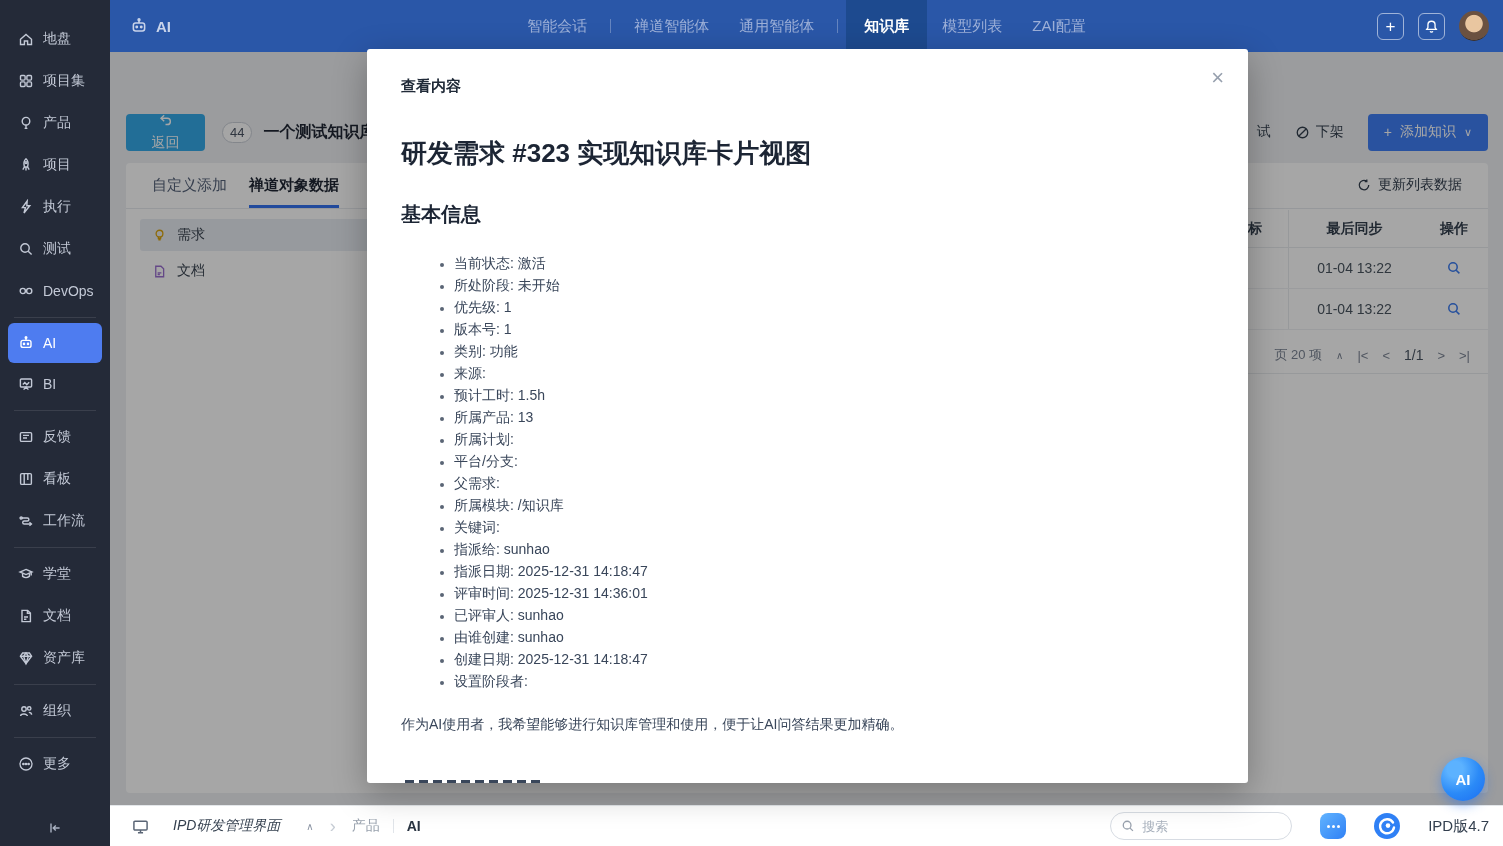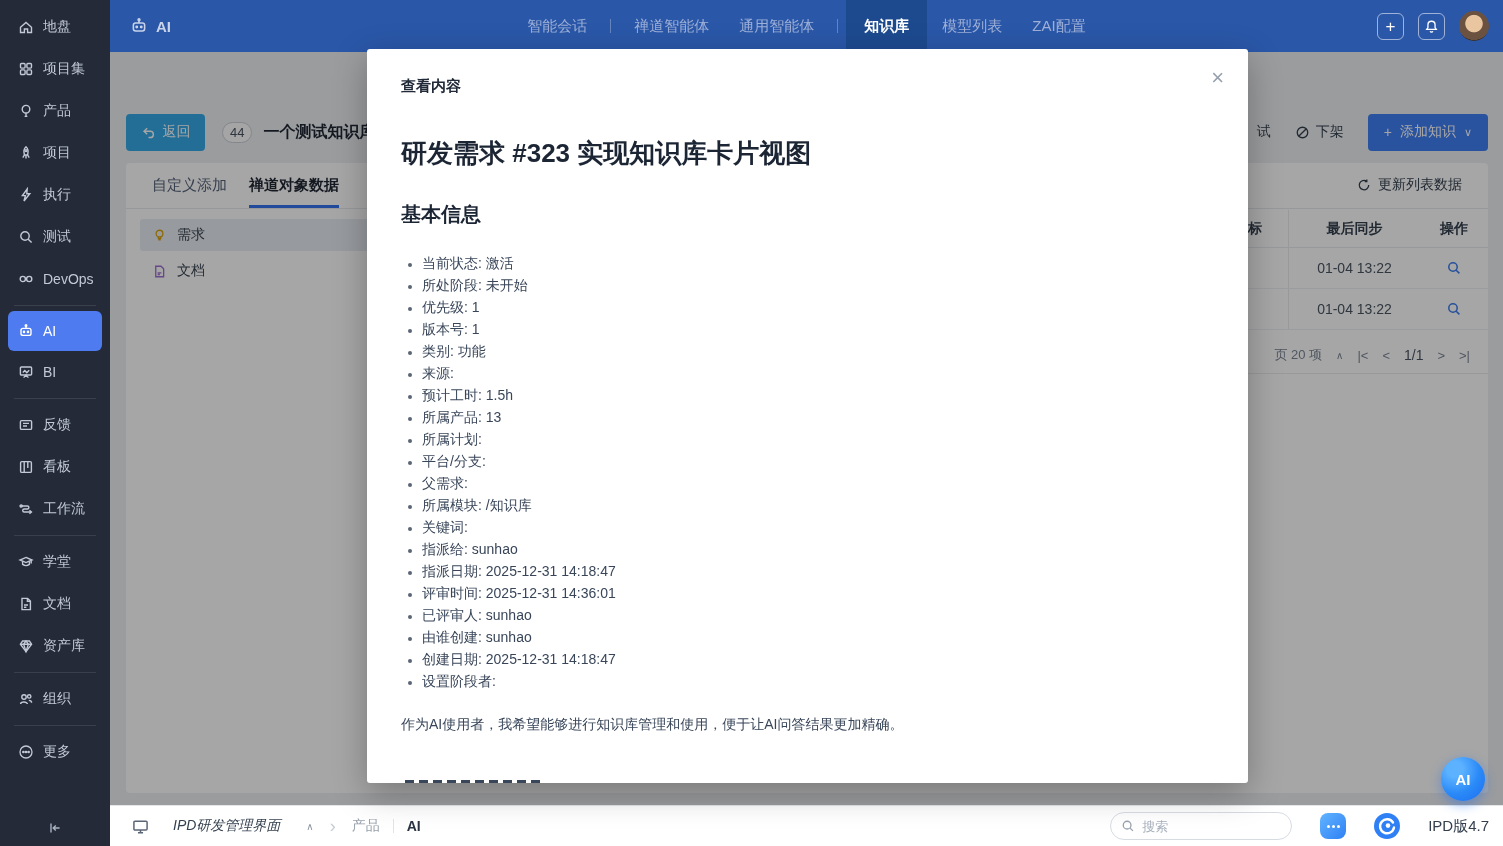--- a/index.html
+++ b/index.html
@@ -1,42 +1,42 @@
 <!DOCTYPE html>
 <html><head>
 <meta charset="utf-8">
 <style>
   * { margin:0; padding:0; box-sizing:border-box; }
   html,body { width:1503px; height:846px; overflow:hidden; }
   body { font-family:"Liberation Sans","DejaVu Sans",sans-serif; }
   .app { position:relative; width:1503px; height:846px; background:#eef0f3; overflow:hidden; }
 
   
-  .sidebar { position:absolute; left:0; top:0; width:110px; height:846px; background:#242a38; z-index:30; display:flex; flex-direction:column; padding-top:6px;text-align:center; }
+  .sidebar { position:absolute; left:0; top:0; width:110px; height:846px; background:#242a38; z-index:30; display:flex; flex-direction:column; padding-top:18px;text-align:center; }
   .s-item { height:42px; display:flex; align-items:center; gap:9px; padding-left:18px; color:#c3c9d6; font-size:14px; cursor:pointer; }
   .s-item svg { flex:0 0 auto; }
   .s-item.active { background:#4e7cf0; color:#fff; border-radius:6px; margin:0 8px; padding-left:10px; height:40px; }
   .s-div { height:1px; background:rgba(255,255,255,.10); margin:5px 14px; }
   .s-collapse { position:absolute; bottom:10px; left:0; width:110px; display:flex; justify-content:center; color:#aab2c2; cursor:pointer; }
 
   
   .header { position:absolute; left:110px; top:0; right:0; height:52px; background:#2a57a8; z-index:10; display:flex; align-items:center; justify-content:center; }
   .brand { position:absolute; left:20px; top:0; height:52px; display:flex; align-items:center; gap:8px; color:#c9d4ea; font-size:15px; font-weight:600; }
   .nav { display:flex; align-items:center; height:52px; }
   .nav-item { padding:0 15px; height:52px; display:flex; align-items:center; color:#9db0d8; font-size:15px; cursor:pointer; }
   .nav-item.active { background:#1d4a8f; color:#fff; font-weight:700; padding:0 18px; }
   .nav-sep { width:1px; height:14px; background:rgba(255,255,255,.28); margin:0 8px; }
   .h-actions { position:absolute; right:14px; top:0; height:52px; display:flex; align-items:center; gap:14px; }
   .h-btn { width:27px; height:27px; border:1px solid rgba(255,255,255,.55); border-radius:6px; color:#fff; display:flex; align-items:center; justify-content:center; font-size:17px; line-height:1; cursor:pointer; }
   .avatar { width:30px; height:30px; border-radius:50%; background:radial-gradient(circle at 50% 42%, #e9c6a0 0 36%, #6b5140 40% 70%, #3c3029 72% 100%); cursor:pointer; }
 
   
   .content { position:absolute; left:110px; top:52px; right:0; bottom:41px; background:#eef0f3; z-index:1; }
   .toolbar { position:absolute; left:16px; right:15px; top:61px; height:38px; display:flex; align-items:center; }
-  .back-btn { width:79px; height:37px; background:#35a9e8; border:none; border-radius:4px; color:#fff; font-size:14px; display:flex; align-items:center; justify-content:center; gap:7px; cursor:pointer; }
+  .back-btn { width:79px; height:37px; background:#35a9e8; border:none; border-radius:4px; color:#fff; font-size:14px; display:flex; align-items:center; justify-content:center; gap:7px; cursor:pointer;flex-direction:column; }
   .badge { margin-left:17px; min-width:27px; height:21px; padding:0 7px; border:1px solid #c9ced6; background:#fdfdfe; border-radius:11px; font-size:13px; color:#4a5463; display:flex; align-items:center; justify-content:center; }
   .doc-title { margin-left:11px; font-size:16px; font-weight:600; color:#1f2633; white-space:nowrap; }
   .tb-right { margin-left:auto; display:flex; align-items:center; gap:24px; }
   .tb-text { font-size:14px; color:#333f4e; display:flex; align-items:center; gap:6px; cursor:pointer; }
   .add-btn { height:37px; padding:0 16px; background:#3f7ef5; border:none; border-radius:4px; color:#fff; font-size:14px; display:flex; align-items:center; gap:8px; cursor:pointer; }
 
   .card { position:absolute; left:16px; right:15px; top:111px; bottom:12px; background:#fff; border-radius:4px; overflow:hidden; }
   .tabs { height:46px; border-bottom:1px solid #e7eaee; display:flex; align-items:flex-end; padding-left:26px; gap:22px; position:relative; }
   .tab { font-size:15px; color:#56637a; padding-bottom:13px; position:relative; cursor:pointer; }
   .tab.active { color:#1f2633; font-weight:700;text-align:right; }
@@ -75,21 +75,21 @@
   .bubble i { width:3px; height:3px; border-radius:50%; background:#fff; }
   .version { font-size:15px; color:#333f4e; }
 
   
   .modal { position:absolute; left:367px; top:49px; width:881px; height:734px; background:#fff; z-index:40; border-radius:3px; box-shadow:0 10px 34px rgba(0,0,0,.28); padding:0 34px; overflow:hidden; }
   .m-head { padding-top:28px; font-size:15px; font-weight:700; color:#202a38; }
   .m-close { position:absolute; right:24px; top:18px; font-size:22px; color:#97a0ae; cursor:pointer; line-height:1; background:none; border:none; font-family:inherit; }
   .m-title { margin-top:40px; font-size:26px; font-weight:700; color:#1c2534; }
   .m-sec { margin-top:30px; font-size:20px; font-weight:700; color:#1c2534; }
   .m-list { margin-top:24px; padding-left:21px; }
-  .m-list li { font-size:14px; color:#39465a; height:22px; line-height:22px; }
+  .m-list li { font-size:14px; color:#39465a; height:22px; line-height:22px;margin-left:32px; }
   .m-list li::marker { color:#5a6575; font-size:12px; }
   .m-sec2 { margin-top:24px; font-size:20px; font-weight:700; color:#1c2534; }
   .m-desc { margin-top:22px; font-size:14px; color:#39465a; line-height:20px; }
   .m-clip { position:absolute; left:38px; bottom:0; height:3px; width:138px;
             background:repeating-linear-gradient(90deg,#39465a 0 9px,transparent 9px 14px); }
 
   
   .fab { position:absolute; left:1441px; top:757px; width:44px; height:44px; border-radius:50%;
          background:radial-gradient(circle at 32% 28%, #5cb2ff 0 18%, #2b8af7 55%, #1b6df2 100%);
          color:#fff; font-size:15px; font-weight:700; display:flex; align-items:center; justify-content:center;

